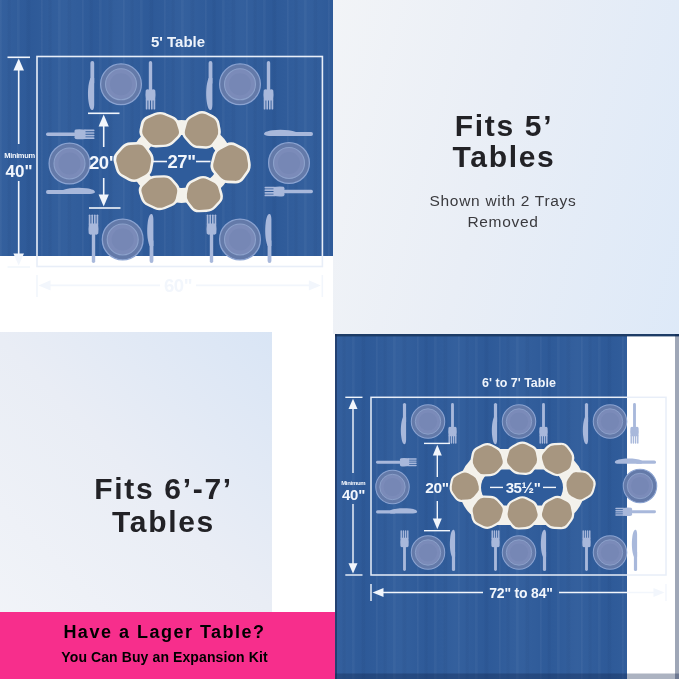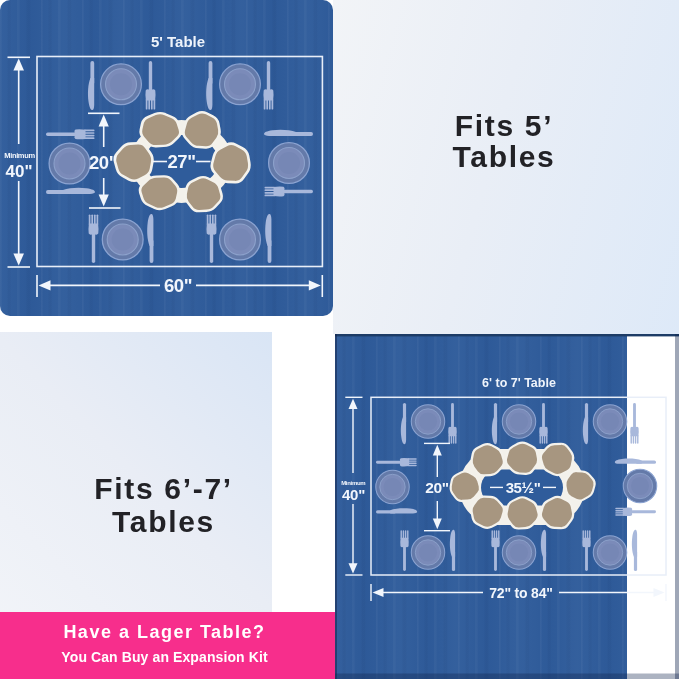--- a/index.html
+++ b/index.html
@@ -23,21 +23,21 @@
         rgba(255,255,255,0.025) 121px);
   }
   .abs{position:absolute;}
   svg{display:block;}
   .hdr{font-weight:700;color:#222226;letter-spacing:0.3px;}
   .sub{font-weight:400;color:#3a3a3e;}
 </style>
 </head>
 <body>
 
-<div class="abs wood" style="left:0;top:0;width:333px;height:316px;border-radius:10px;">
+<div class="abs wood" style="left:0;top:0;width:333px;height:256px;">
 <svg width="333" height="332" viewBox="0 0 333 332">
 <defs>
 
   <g id="plate">
     <circle r="20.4" fill="#647AA9" stroke="#8BA3D1" stroke-width="1.3"></circle>
     <circle r="15.5" fill="#7B8BB9" stroke="#8CA1CB" stroke-width="1.1"></circle>
     <circle r="11" fill="#7687B5"></circle>
   </g>
 
   <g id="knifeV">
@@ -170,28 +170,29 @@
   <line x1="196" y1="161.5" x2="210.5" y2="161.5"></line>
 </g>
 <text x="181.5" y="167.7" font-size="18.5" font-weight="700" letter-spacing="-0.5" fill="#F2F6FC" text-anchor="middle">27"</text>
 </svg>
 </div>
 
 <div class="abs" style="left:333px;top:0;width:346px;height:334px;background:linear-gradient(105deg,#f2f4f7 0%,#e9eef6 45%,#dde9f8 100%);padding-left:8px;">
 
   <div class="hdr abs" style="left:-2px;top:110px;width:346px;text-align:center;font-size:30px;line-height:31px;letter-spacing:1.7px;">Fits 5’<br>Tables</div>
 
+  <div class="sub abs" style="left:-3px;top:190px;width:346px;text-align:center;font-size:15.5px;line-height:21px;letter-spacing:0.7px;">Shown with 2 Trays<br>Removed</div>
 </div>
 
 <div class="abs" style="left:0;top:332px;width:272px;height:347px;background:linear-gradient(225deg,#d9e5f5 0%,#e9edf5 45%,#f3f5f9 100%);">
 
   <div class="hdr abs" style="left:-4px;top:140px;width:335px;text-align:center;font-size:30px;line-height:33px;letter-spacing:1.7px;">Fits 6’-7’<br>Tables</div>
 </div>
 
-<div class="abs" style="left:0;top:612px;width:335px;height:67px;background:#f72e8c;color:#ffffff;">
+<div class="abs" style="left:0;top:612px;width:335px;height:67px;background:#f72e8c;color:#000000;">
 
   <div class="abs" style="left:-3px;top:10px;width:335px;text-align:center;font-size:18px;font-weight:700;letter-spacing:1.5px;">Have a Lager Table?</div>
 
   <div class="abs" style="left:-3px;top:37px;width:335px;text-align:center;font-size:14px;font-weight:700;letter-spacing:0.1px;">You Can Buy an Expansion Kit</div>
 </div>
 
 <div class="abs wood" style="left:335px;top:334px;width:292px;height:345px;">
 <svg width="344" height="345" viewBox="0 0 344 345">
 
 <rect x="0" y="0" width="344" height="2.4" fill="#1d3c66"></rect>

